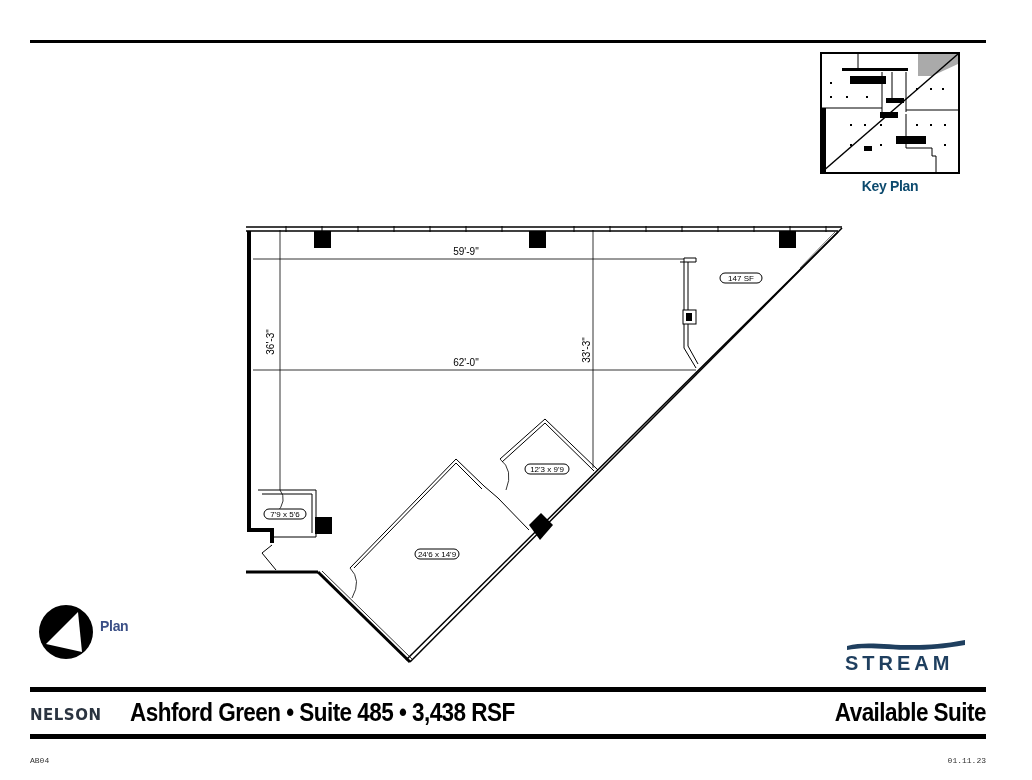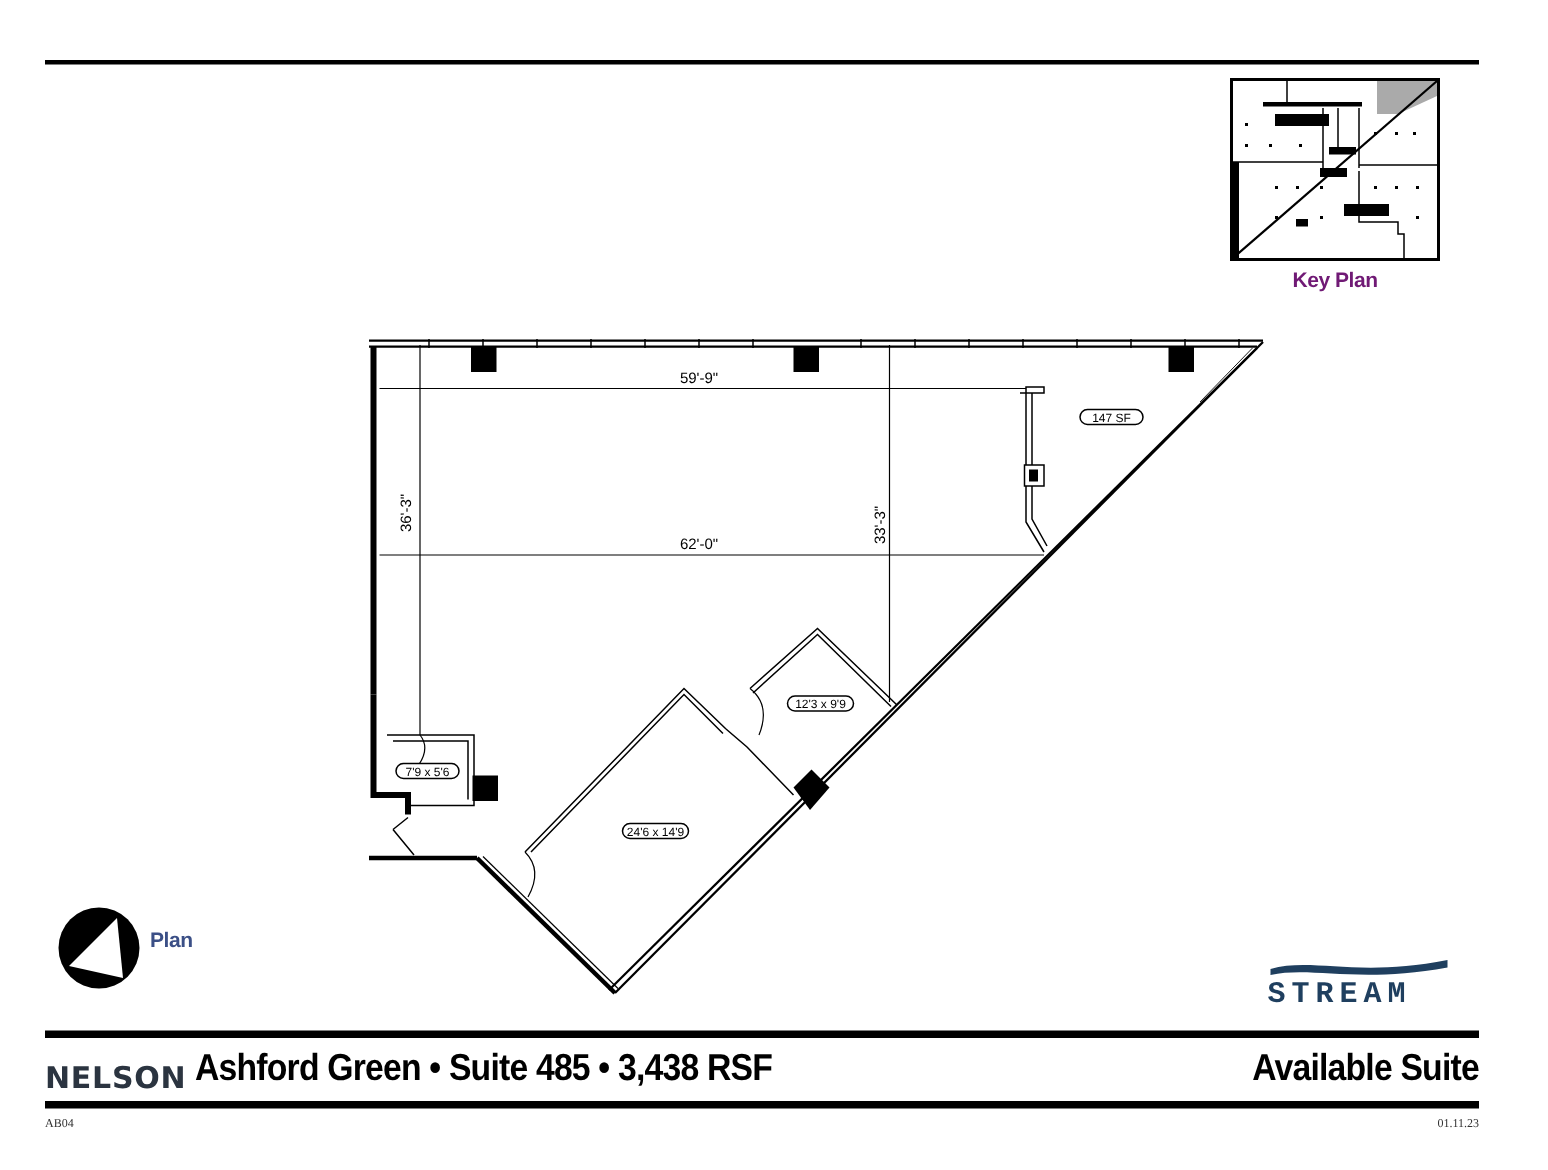--- a/index.html
+++ b/index.html
@@ -1,25 +1,25 @@
 <!DOCTYPE html>
 <html><head>
 <meta charset="utf-8">
 <style>
   html, body { margin:0; padding:0; background:#fff; }
   body { width:1032px; height:780px; position:relative; overflow:hidden; font-family:"Liberation Sans", sans-serif; }
   .abs { position:absolute; }
   .rule { position:absolute; background:#000; }
-  .keyplan-label { position:absolute; left:820px; top:178px; width:140px; text-align:center; font-weight:bold; font-size:14px; color:#701a75; font-family:"Liberation Sans", sans-serif; letter-spacing:-0.3px; }
+  .keyplan-label { position:absolute; left:820px; top:178px; width:140px; text-align:center; font-weight:bold; font-size:14px; color:#0c4a6e; font-family:"Liberation Sans", sans-serif; letter-spacing:-0.3px; }
   .north-label { position:absolute; left:100px; top:618px; font-weight:bold; font-size:14px; color:#3b4f86; letter-spacing:-0.3px; }
   .title { position:absolute; left:130px; top:698px; font-weight:bold; font-size:25px; color:#000; letter-spacing:-0.6px; transform:scaleX(0.9); transform-origin:left center; }
   .avail { position:absolute; right:46px; top:698px; font-weight:bold; font-size:25px; color:#000; letter-spacing:-0.6px; transform:scaleX(0.9); transform-origin:right center; }
-  .nelson { position:absolute; left:30px; top:706px; font-weight:bold; font-size:20px; color:#2b3440; letter-spacing:0.5px; font-family:"DejaVu Sans", sans-serif; }
-  .small { position:absolute; font-size:8px; color:#333; font-family:Liberation Serif, serif; }
-  .stream-text { position:absolute; left:845px; top:652px; font-weight:bold; font-size:20px; letter-spacing:4px; color:#1f3f5f; font-family:Liberation Mono, monospace;text-align:right; }
+  .nelson { position:absolute; left:30px; top:706px; font-weight:bold; font-size:15px; color:#2b3440; letter-spacing:0.5px; font-family:"DejaVu Sans", sans-serif; }
+  .small { position:absolute; font-size:8px; color:#333; font-family:Liberation Mono, monospace;margin-top:12px; }
+  .stream-text { position:absolute; left:845px; top:652px; font-weight:bold; font-size:20px; letter-spacing:4px; color:#1f3f5f; font-family:Liberation Sans, sans-serif;text-align:right; }
   svg text { font-family:"Liberation Sans", sans-serif; }
 </style>
 </head>
 <body>
 
 <div class="rule" style="left:30px; top:40px; width:956px; height:3px;"></div>
 
 <div class="abs" style="left:820px; top:52px; width:140px; height:122px;">
   <svg width="140" height="122" viewBox="0 0 140 122">
     <rect x="1" y="1" width="138" height="120" fill="#fff" stroke="#000" stroke-width="2"></rect>

